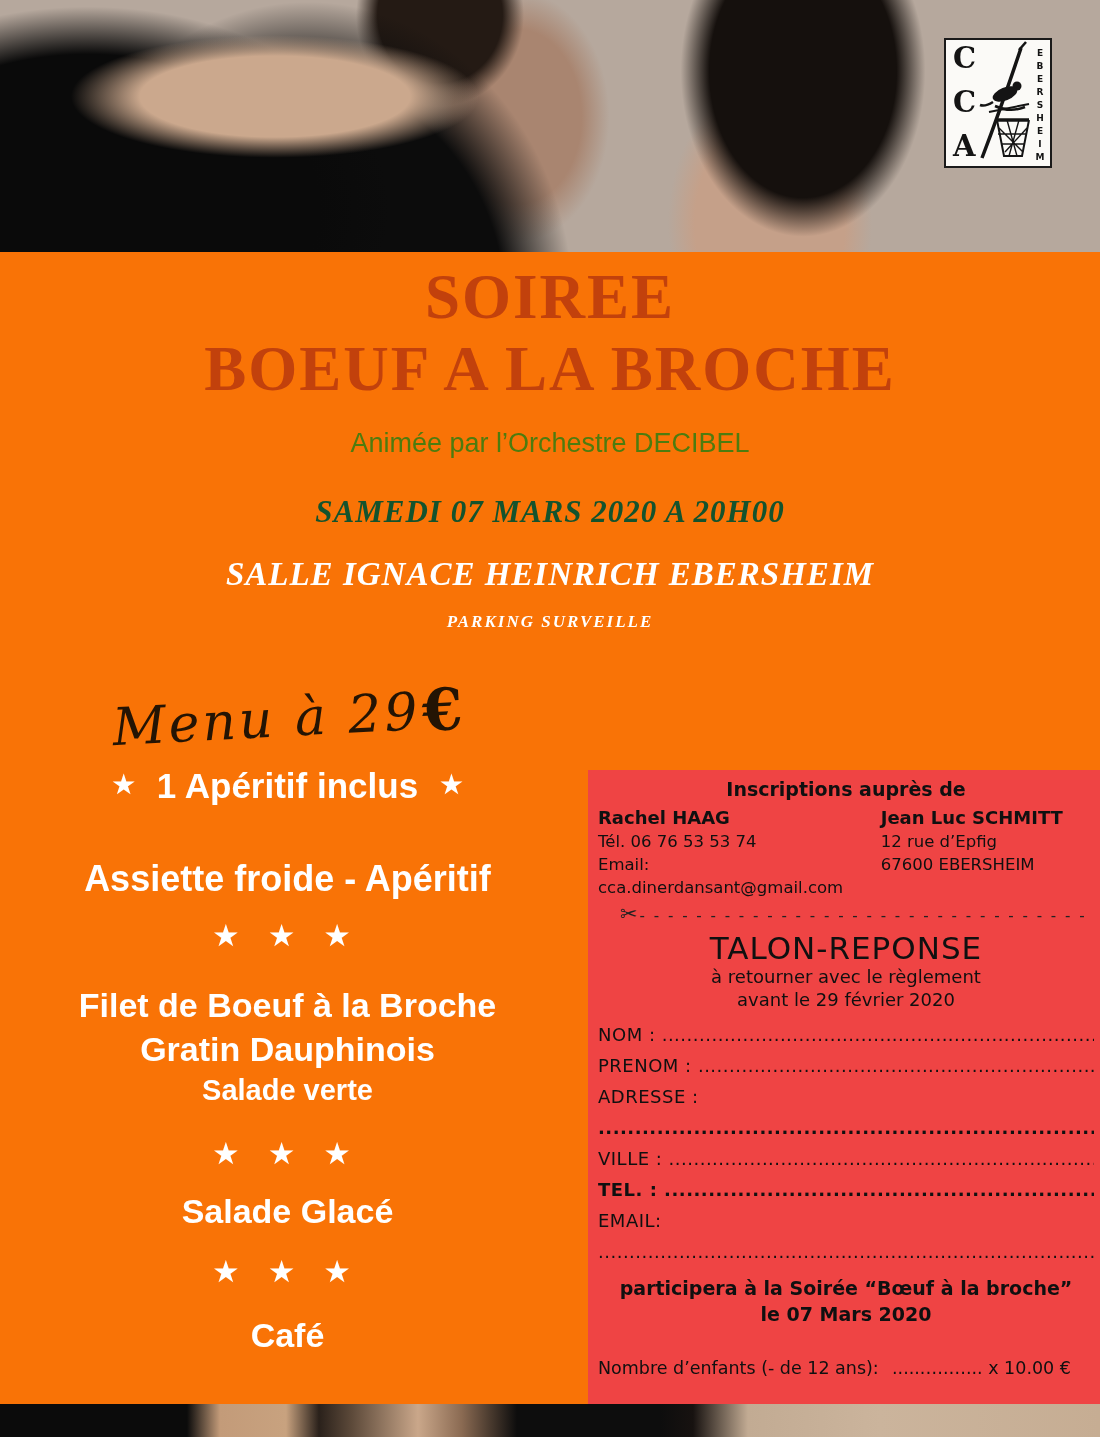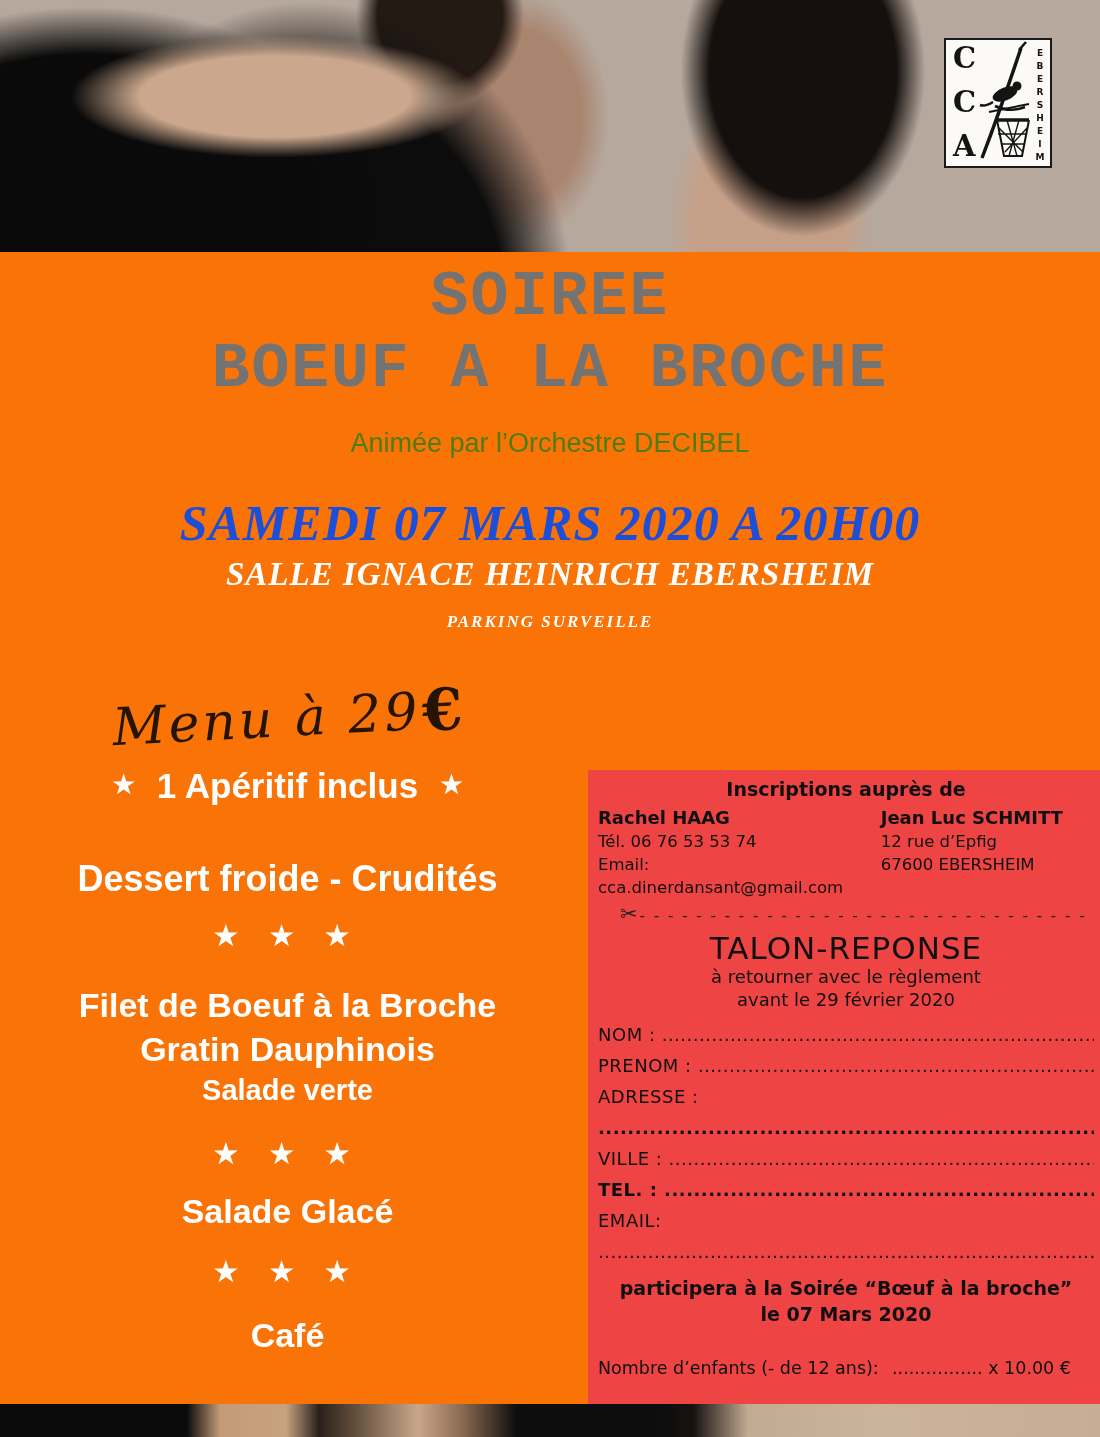--- a/index.html
+++ b/index.html
@@ -39,28 +39,28 @@
     writing-mode:vertical-rl; text-orientation:upright;
     font-size:9px; font-weight:bold; letter-spacing:3px; color:#141414;
     padding:8px 5px 8px 0; font-family:"DejaVu Sans", sans-serif;
   }
 
   
   .orange { position:absolute; left:0; top:252px; width:1100px; height:1153px; background:#F97306; }
 
   .ctr { position:absolute; left:0; width:1100px; text-align:center; }
   .title-line {
-    font-family:Liberation Mono, monospace; font-weight:bold; color:#737373;
+    font-family:Liberation Serif, serif; font-weight:bold; color:#c2410c;
     font-size:63px; letter-spacing:2px; line-height:1;
   }
   .t1 { top:266px; }
   .t2 { top:338px; }
   .subtitle { top:428px; font-family:"Liberation Sans", sans-serif; font-size:27px; color:#4d7c0f; }
   .date1 { top:494px; font-family:"Liberation Serif", serif; font-style:italic; font-weight:bold;
-           color:#1d4ed8; font-size:50px; letter-spacing:1px; }
+           color:#14532d; font-size:31px; letter-spacing:1px; }
   .date2 { top:556px; font-family:"Liberation Serif", serif; font-style:italic; font-weight:bold;
            color:#fff; font-size:33px; letter-spacing:1px; }
   .parking { top:612px; font-family:"Liberation Serif", serif; font-style:italic; font-weight:bold;
            color:#fff; font-size:17px; letter-spacing:2px; }
 
   
   .mline { position:absolute; left:5px; width:565px; text-align:center;
            font-family:"Liberation Sans", sans-serif; font-weight:bold; color:#ffffff; }
   .menu-script { top:684px; color:#241404; font-weight:normal; transform:rotate(-3deg); }
   .menu-script .script {
@@ -153,21 +153,21 @@
   <div class="ctr date1">SAMEDI 07 MARS 2020 A 20H00</div>
   <div class="ctr date2">SALLE IGNACE HEINRICH EBERSHEIM</div>
   <div class="ctr parking">PARKING SURVEILLE</div>
 
   <div class="mline menu-script">
     <span class="script">Menu à 29</span><span class="euro">€</span>
   </div>
   <div class="mline aperitif">
     <span class="star">★</span><span>1 Apéritif inclus</span><span class="star">★</span>
   </div>
-  <div class="mline mi-0">Dessert froide - Crudités</div>
+  <div class="mline mi-0">Assiette froide - Apéritif</div>
   <div class="mline stars-row stars1">★ ★ ★</div>
   <div class="mline mi-1">Filet de Boeuf à la Broche</div>
   <div class="mline mi-2">Gratin Dauphinois</div>
   <div class="mline mi-3">Salade verte</div>
   <div class="mline stars-row stars2">★ ★ ★</div>
   <div class="mline mi-4">Salade Glacé</div>
   <div class="mline stars-row stars3">★ ★ ★</div>
   <div class="mline mi-5">Café</div>
 
   <div class="coupon">

